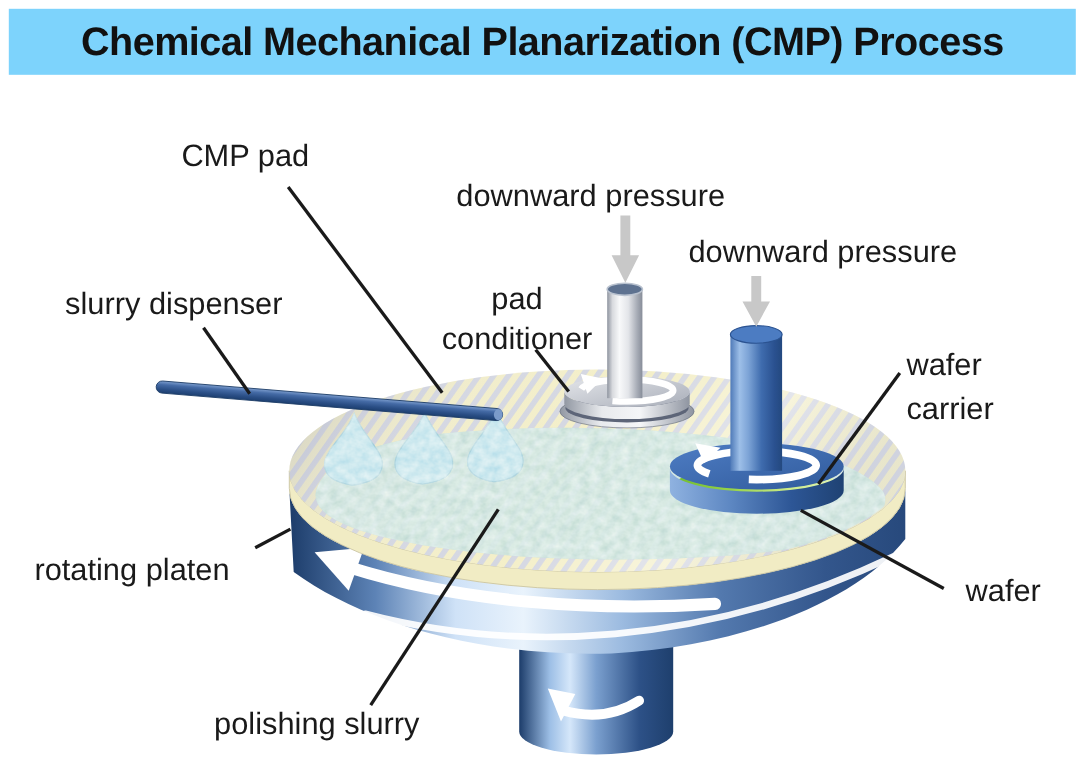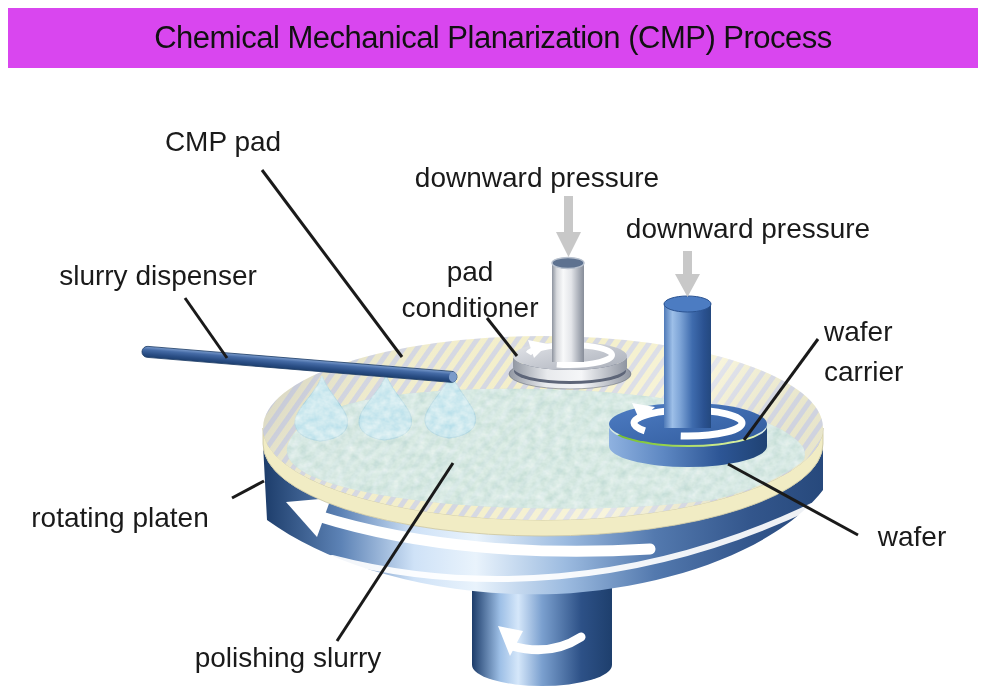--- a/index.html
+++ b/index.html
@@ -1,21 +1,21 @@
 <!DOCTYPE html>
 <html><head>
 <meta charset="utf-8">
 <style>
   html,body{margin:0;padding:0;background:#ffffff;}
   body{width:986px;height:698px;position:relative;overflow:hidden;
        font-family:"Liberation Sans",sans-serif;}
   #titlebar{
     position:absolute;left:8px;top:8px;width:970px;height:60px;
-    background:#d946ef;color:#111111;
-    font-size:31px;font-weight:normal;line-height:60px;text-align:center;
+    background:#7dd3fc;color:#111111;
+    font-size:36px;font-weight:bold;line-height:60px;text-align:center;
     letter-spacing:-0.5px;
   }
   svg{position:absolute;left:0;top:0;}
   text{font-family:"Liberation Sans",sans-serif;font-size:28px;fill:#1a1a1a;}
 </style>
 </head>
 <body>
 
 <div id="titlebar">Chemical Mechanical Planarization (CMP) Process</div>
 

